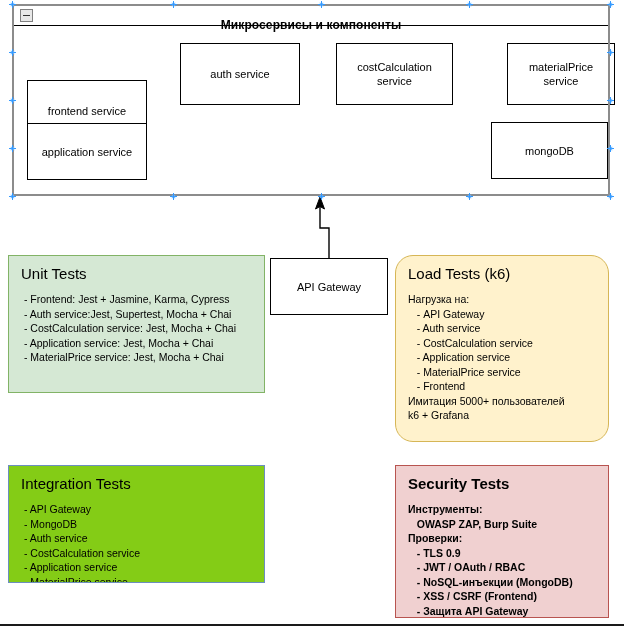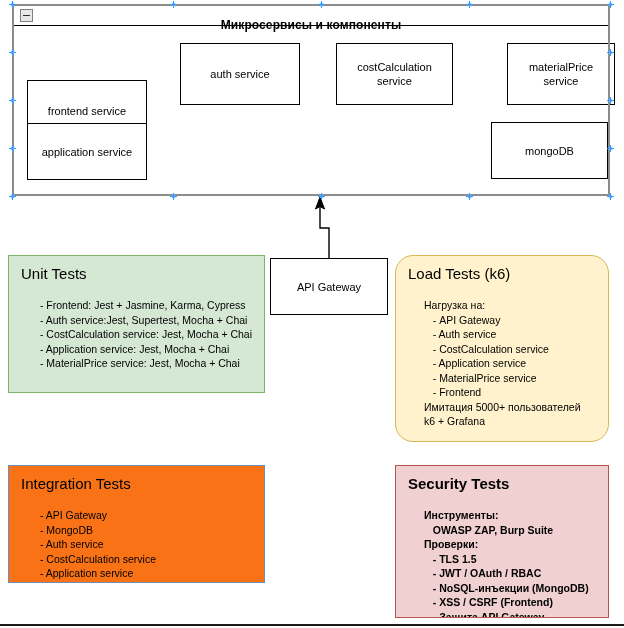--- a/index.html
+++ b/index.html
@@ -95,26 +95,26 @@
   }
   .note-title {
     font-size: 15px;
     line-height: 16px;
     margin: 0 0 10px 0;
     white-space: pre;
   }
   .note-body {
     font-size: 10.5px;
     line-height: 14.5px;
-    margin: 16px;
+    margin: 0;
     white-space: pre;
   }
   .note.green  { background: #d5e8d4; border-color: #82b366; }
   .note.yellow { background: #fff2cc; border-color: #d6b656; }
-  .note.blue   { background: #f97316; border-color: #6c8ebf; }
+  .note.blue   { background: #84cc16; border-color: #6c8ebf; }
   .note.pink   { background: #f0d0d0; border-color: #b85450; }
 
   
   .connector { position: absolute; left: 0; top: 0; width: 624px; height: 628px; pointer-events: none; }
 
   
   .handle {
     position: absolute;
     width: 7px;
     height: 7px;
@@ -232,21 +232,21 @@
  - CostCalculation service
  - Application service
  - MaterialPrice service</div>
   </div>
 
   <div class="note pink" style="left:395px; top:465px; width:214px; height:153px;font-weight:bold;">
     <div class="note-title">Security Tests</div>
     <div class="note-body">Инструменты:
    OWASP ZAP, Burp Suite
 Проверки:
-   - TLS 1.5
+   - TLS 0.9
    - JWT / OAuth / RBAC
    - NoSQL-инъекции (MongoDB)
    - XSS / CSRF (Frontend)
    - Защита API Gateway</div>
   </div>
 
   <div class="sel-outline"></div>
   <div id="handles">
       <div class="handle" style="left: 12px; top: 4px;">
         <span class="d1"></span>

